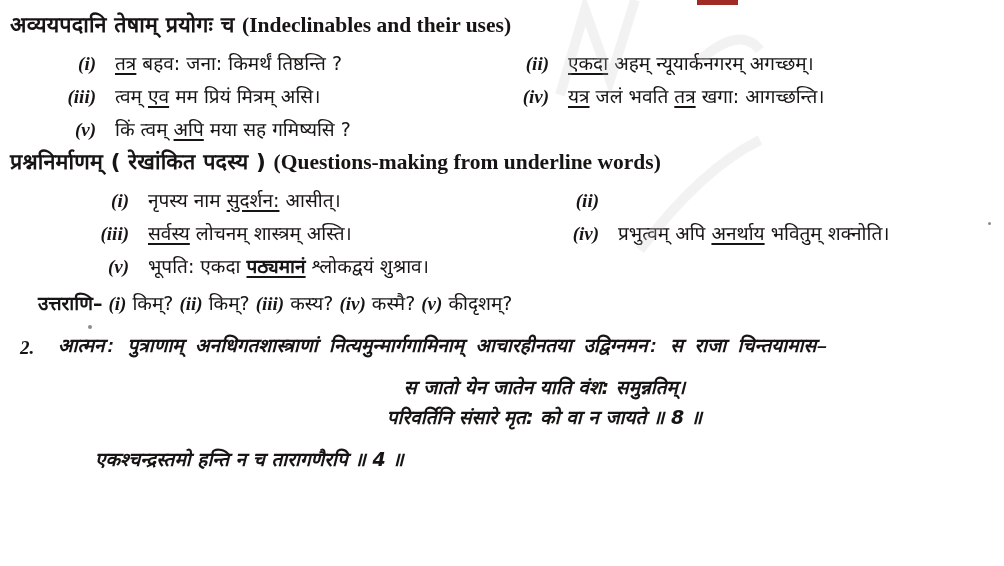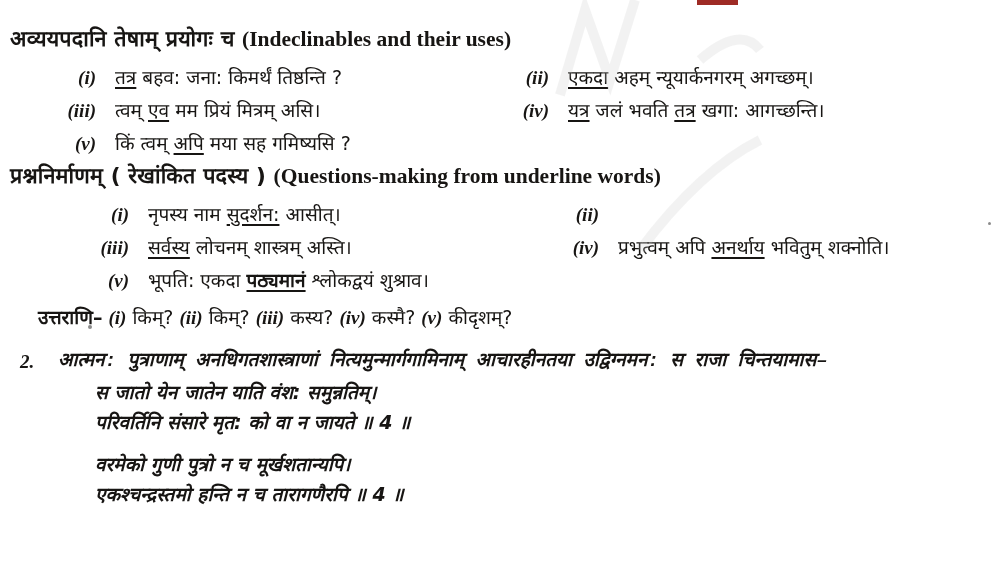--- a/index.html
+++ b/index.html
@@ -2,21 +2,21 @@
 <html><head>
 <meta charset="utf-8">
 <style>
   html,body{margin:0;padding:0;background:#e8e8e8;}
   .page{
     position:relative;
     width:1004px;height:566px;
     background:#ffffff;
     overflow:hidden;
     box-sizing:border-box;
-    padding:24px 10px 0 10px;
+    padding:10px 10px 0 10px;
     color:#171513;
     font-family:"DejaVu Sans",sans-serif;
     font-size:19px;
   }
   .watermark{position:absolute;top:0;left:0;pointer-events:none;}
   .red-mark{position:absolute;left:697px;top:0;width:41px;height:5px;background:#9e2b25;}
   .speck{position:absolute;width:4px;height:4px;border-radius:50%;background:#5a5a5a;opacity:.7;}
   .speck-1{left:88px;top:325px;}
   .speck-2{left:988px;top:222px;width:3px;height:3px;}
 
@@ -44,21 +44,21 @@
   .b{font-weight:700;text-align:center;}
   .i{font-family:"Liberation Serif",serif;font-style:italic;font-weight:600;}
 
   .answers{margin:6px 0 0 28px;line-height:31px;}
 
   .q2{display:flex;margin-top:13px;line-height:31px;font-weight:700;font-style:italic;}
   .q2 .qnum{flex:0 0 48px;padding-left:10px;box-sizing:border-box;font-family:"Liberation Serif",serif;}
   .q2 .qtext{width:930px;font-family:Liberation Mono, monospace;}
 
   .verse{margin-left:85px;line-height:30px;font-weight:700;font-style:italic;}
-  .verse-1{}
+  .verse-1{margin-top:9px;text-align:center;}
   .verse-2{margin-top:12px;}
 </style>
 </head>
 <body>
 
 <div class="page">
 
   <svg class="watermark" width="1004" height="566" viewBox="0 0 1004 566">
     <g fill="none" stroke="#c9c9c9" stroke-width="10" opacity="0.22">
       <path d="M 560 95 L 585 10 L 610 80 L 635 0"></path>
@@ -163,21 +163,20 @@
 
   <div class="answers"><span class="b">उत्तराणि–</span><span> </span><span class="i">(i)</span><span> किम्? </span><span class="i">(ii)</span><span> किम्? </span><span class="i">(iii)</span><span> कस्य?  </span><span class="i">(iv)</span><span> कस्मै?  </span><span class="i">(v)</span><span> कीदृशम्?</span></div>
 
   <div class="q2">
     <div class="qnum">2.</div>
     <div class="qtext">आत्मन: पुत्राणाम् अनधिगतशास्त्राणां नित्यमुन्मार्गगामिनाम् आचारहीनतया उद्विग्नमन: स राजा चिन्तयामास–</div>
   </div>
 
   <div class="verse verse-1">
     <div>स जातो येन जातेन याति वंश: समुन्नतिम्।</div>
-    <div>परिवर्तिनि संसारे मृत: को वा न जायते ॥ 4 ॥</div>
+    <div>परिवर्तिनि संसारे मृत: को वा न जायते ॥ 8 ॥</div>
   </div>
 
   <div class="verse verse-2">
-    <div>वरमेको गुणी पुत्रो न च मूर्खशतान्यपि।</div>
     <div>एकश्चन्द्रस्तमो हन्ति न च तारागणैरपि ॥ 4 ॥</div>
   </div>
 
 </div>
 
 </body></html>

